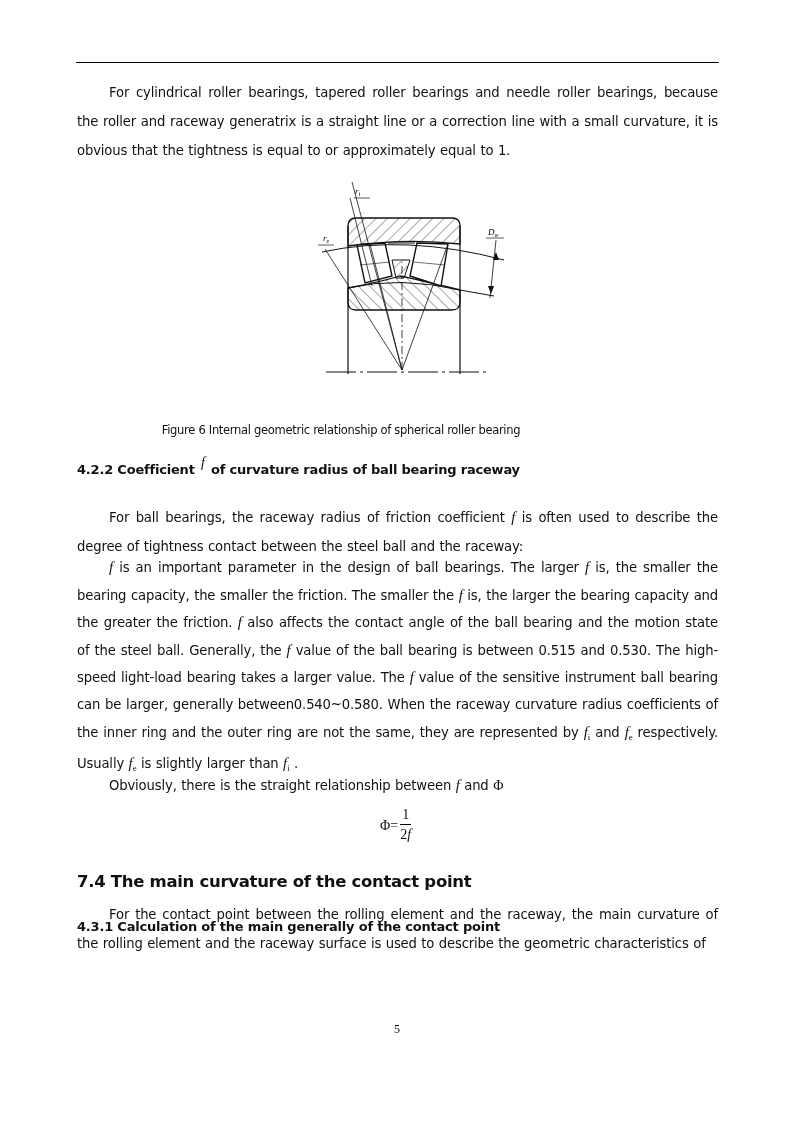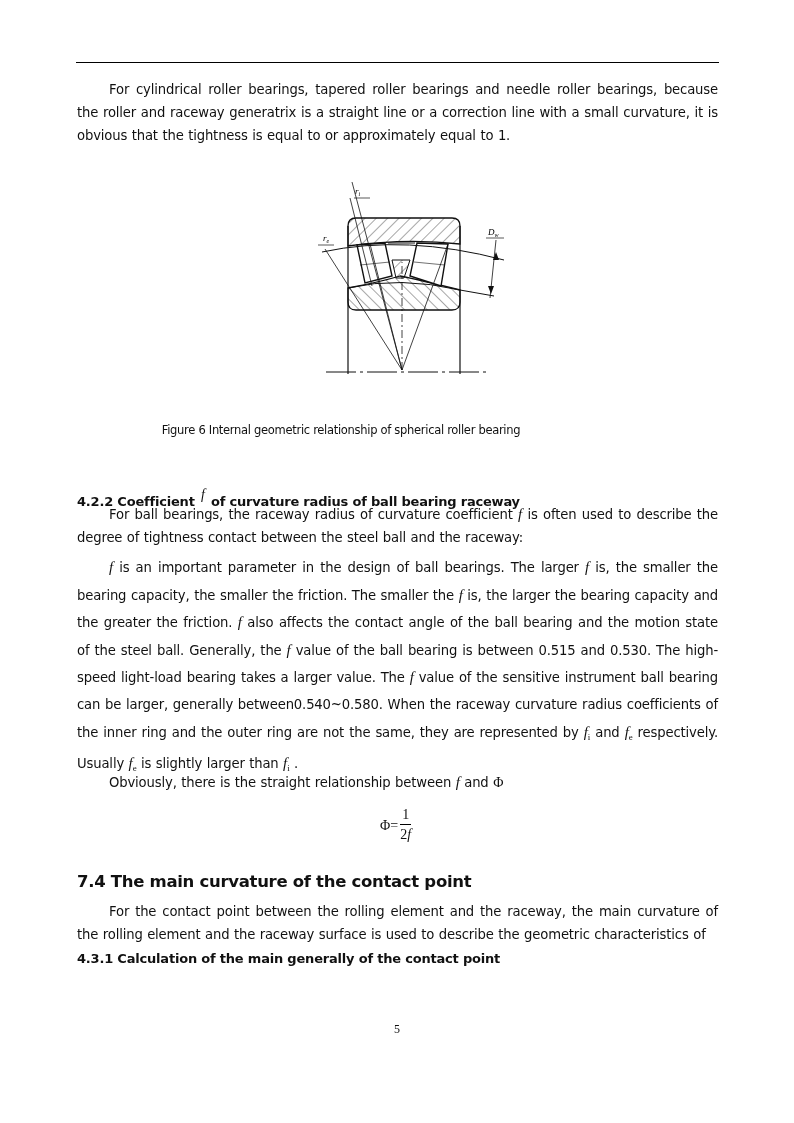--- a/index.html
+++ b/index.html
@@ -1,27 +1,27 @@
 <!DOCTYPE html>
 <html><head>
 <meta charset="utf-8">
 <style>
   html, body { margin: 0; padding: 0; background: #ffffff; }
   body { width: 794px; height: 1123px; position: relative; overflow: hidden;
          font-family: "DejaVu Sans", "Liberation Sans", sans-serif; color: #111; }
   .rule { position: absolute; left: 76px; top: 62px; width: 643px; height: 1px; background: #000; }
-  .para { position: absolute; left: 77px; width: 641px; font-size: 13.2px; line-height: 23px;
+  .para { position: absolute; left: 77px; width: 641px; font-size: 13.2px; line-height: 29px;
           text-align: justify; letter-spacing: -0.15px; word-spacing: 0.5px; }
   .para .indent { display: inline-block; width: 32px; }
   .i { font-family: "Liberation Serif", "DejaVu Serif", serif; font-style: italic; font-size: 15px; }
   .sub { font-family: "Liberation Serif", "DejaVu Serif", serif; font-size: 9px; vertical-align: -3px; font-style: normal; }
   .sym { font-family: "Liberation Serif", "DejaVu Serif", serif; font-size: 14px; }
   .caption { position: absolute; left: 0; width: 682px; top: 423px; text-align: center;
              font-size: 11.5px; letter-spacing: -0.3px; }
-  .h3 { position: absolute; left: 77px; font-weight: bold; font-size: 13px; letter-spacing: -0.2px; margin-top: 32px; }
+  .h3 { position: absolute; left: 77px; font-weight: bold; font-size: 13px; letter-spacing: -0.2px; }
   .h2 { position: absolute; left: 77px; font-weight: bold; font-size: 16.5px; letter-spacing: -0.3px; }
   .formula { position: absolute; left: 380px; top: 806px; font-family: "Liberation Serif", "DejaVu Serif", serif;
              font-size: 14px; display: flex; align-items: center; }
   .frac { display: inline-flex; flex-direction: column; align-items: center; margin-left: 2px; }
   .frac .num { padding: 0 2px; border-bottom: 1px solid #000; line-height: 18px; }
   .frac .den { line-height: 20px; font-style: normal; }
   .pagenum { position: absolute; left: 0; width: 794px; top: 1022px; text-align: center;
              font-family: "Liberation Serif", "DejaVu Serif", serif; font-size: 12px; }
   .figure { position: absolute; left: 310px; top: 182px; width: 200px; height: 200px; }
 </style>
@@ -87,21 +87,21 @@
 </div>
 
 <div class="caption">Figure 6 Internal geometric relationship of spherical roller bearing</div>
 
 <div class="h3" style="top:462px;">
   <span>4.2.2 Coefficient</span>
   <span class="i" style="font-weight:normal; font-size:14px; position:relative; top:-7px; margin:0 2px;">f</span>
   <span>of curvature radius of ball bearing raceway</span>
 </div>
 
-<div class="para" style="top:503px;"><span class="indent"></span><span>For ball bearings, the raceway radius of curvature coefficient </span><span class="i">f</span><span> is often used to describe the degree of tightness contact between the steel ball and the raceway:</span></div>
+<div class="para" style="top:503px;"><span class="indent"></span><span>For ball bearings, the raceway radius of friction coefficient </span><span class="i">f</span><span> is often used to describe the degree of tightness contact between the steel ball and the raceway:</span></div>
 
 <div class="para" style="top:554px; line-height:26.6px;"><span class="indent"></span><span class="i">f</span><span> is an important parameter in the design of ball bearings. The larger </span><span class="i">f</span><span> is, the smaller the bearing capacity, the smaller the friction. The smaller the </span><span class="i">f</span><span> is, the larger the bearing capacity and the greater the friction. </span><span class="i">f</span><span> also affects the contact angle of the ball bearing and the motion state of the steel ball. Generally, the </span><span class="i">f</span><span> value of the ball bearing is between 0.515 and 0.530. The high-speed light-load bearing takes a larger value. The </span><span class="i">f</span><span> value of the sensitive instrument ball bearing can be larger, generally between0.540~0.580. When the raceway curvature radius coefficients of the inner ring and the outer ring are not the same, they are represented by </span><span class="i">f</span><span class="sub">i</span><span> and </span><span class="i">f</span><span class="sub">e</span><span>  respectively. Usually </span><span class="i">f</span><span class="sub">e</span><span> is slightly larger than </span><span class="i">f</span><span class="sub">i</span><span> .</span></div>
 
 <div class="para" style="top:771px;"><span class="indent"></span><span>Obviously, there is the straight relationship between </span><span class="i">f</span><span> and </span><span class="sym">Φ</span></div>
 
 <div class="formula">
   <span>Φ=</span>
   <span class="frac">
     <span class="num">1</span>
     <span class="den"><span>2</span><span style="font-style:italic;">f</span></span>

